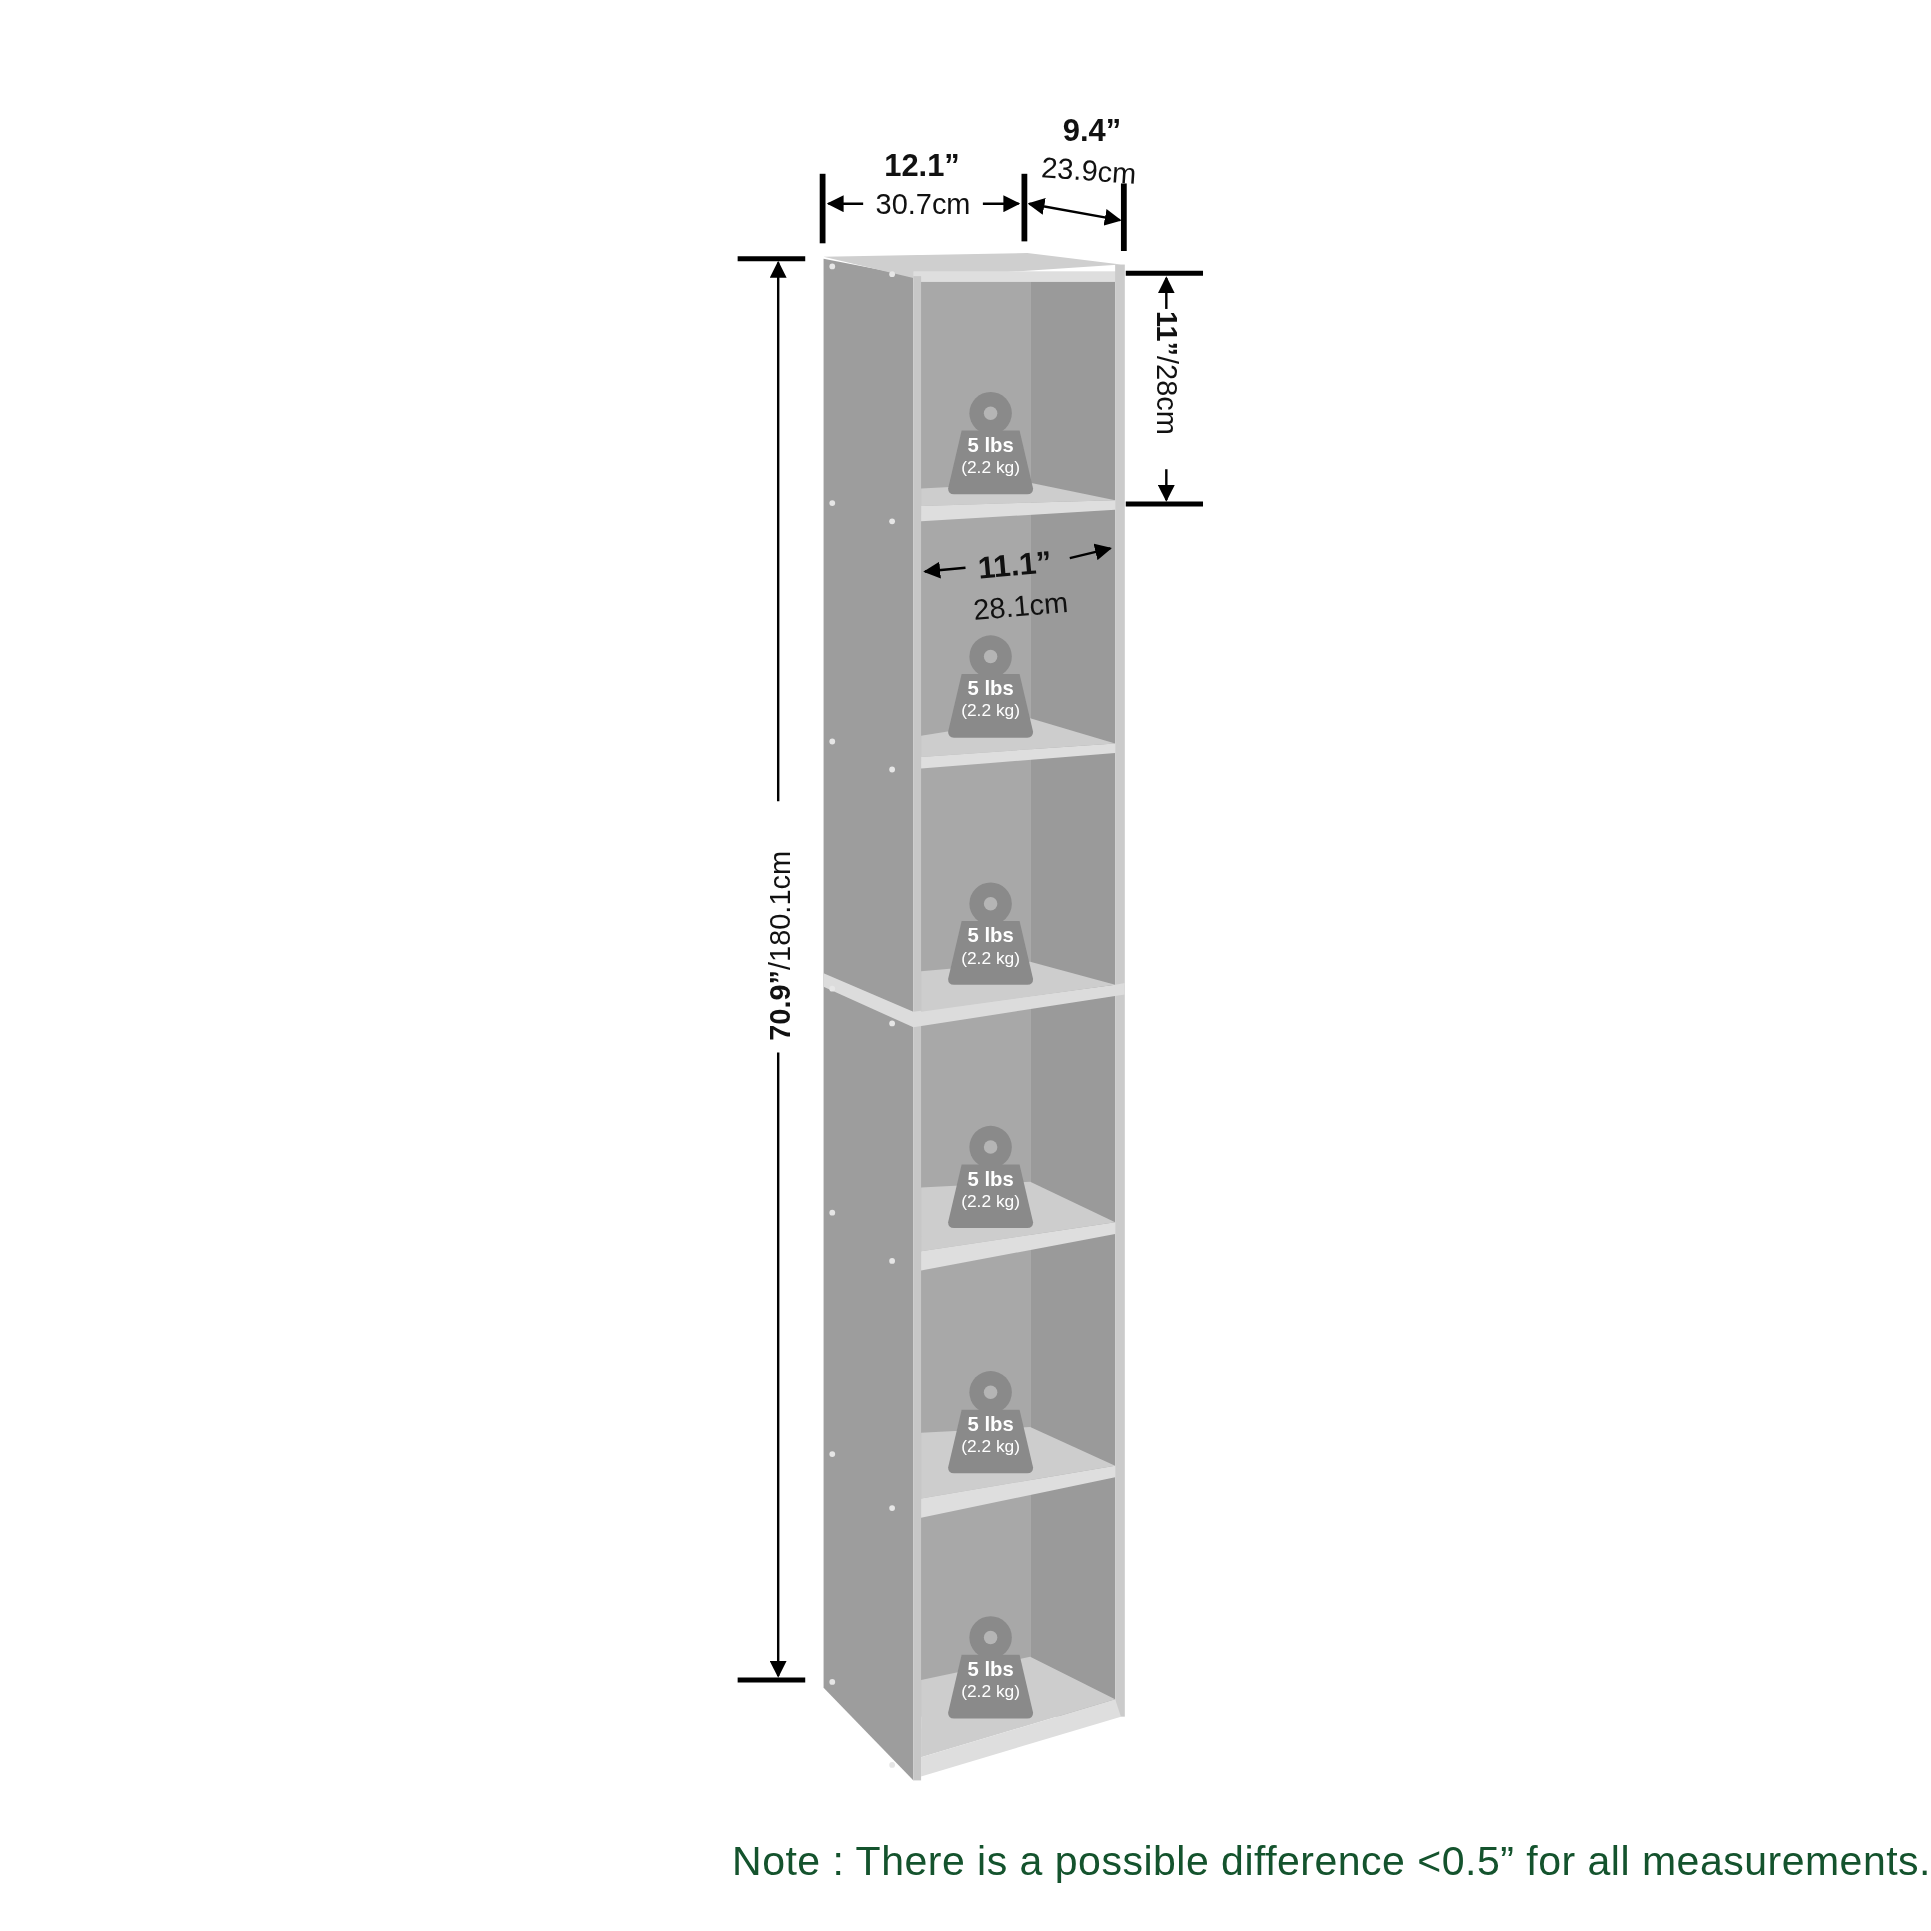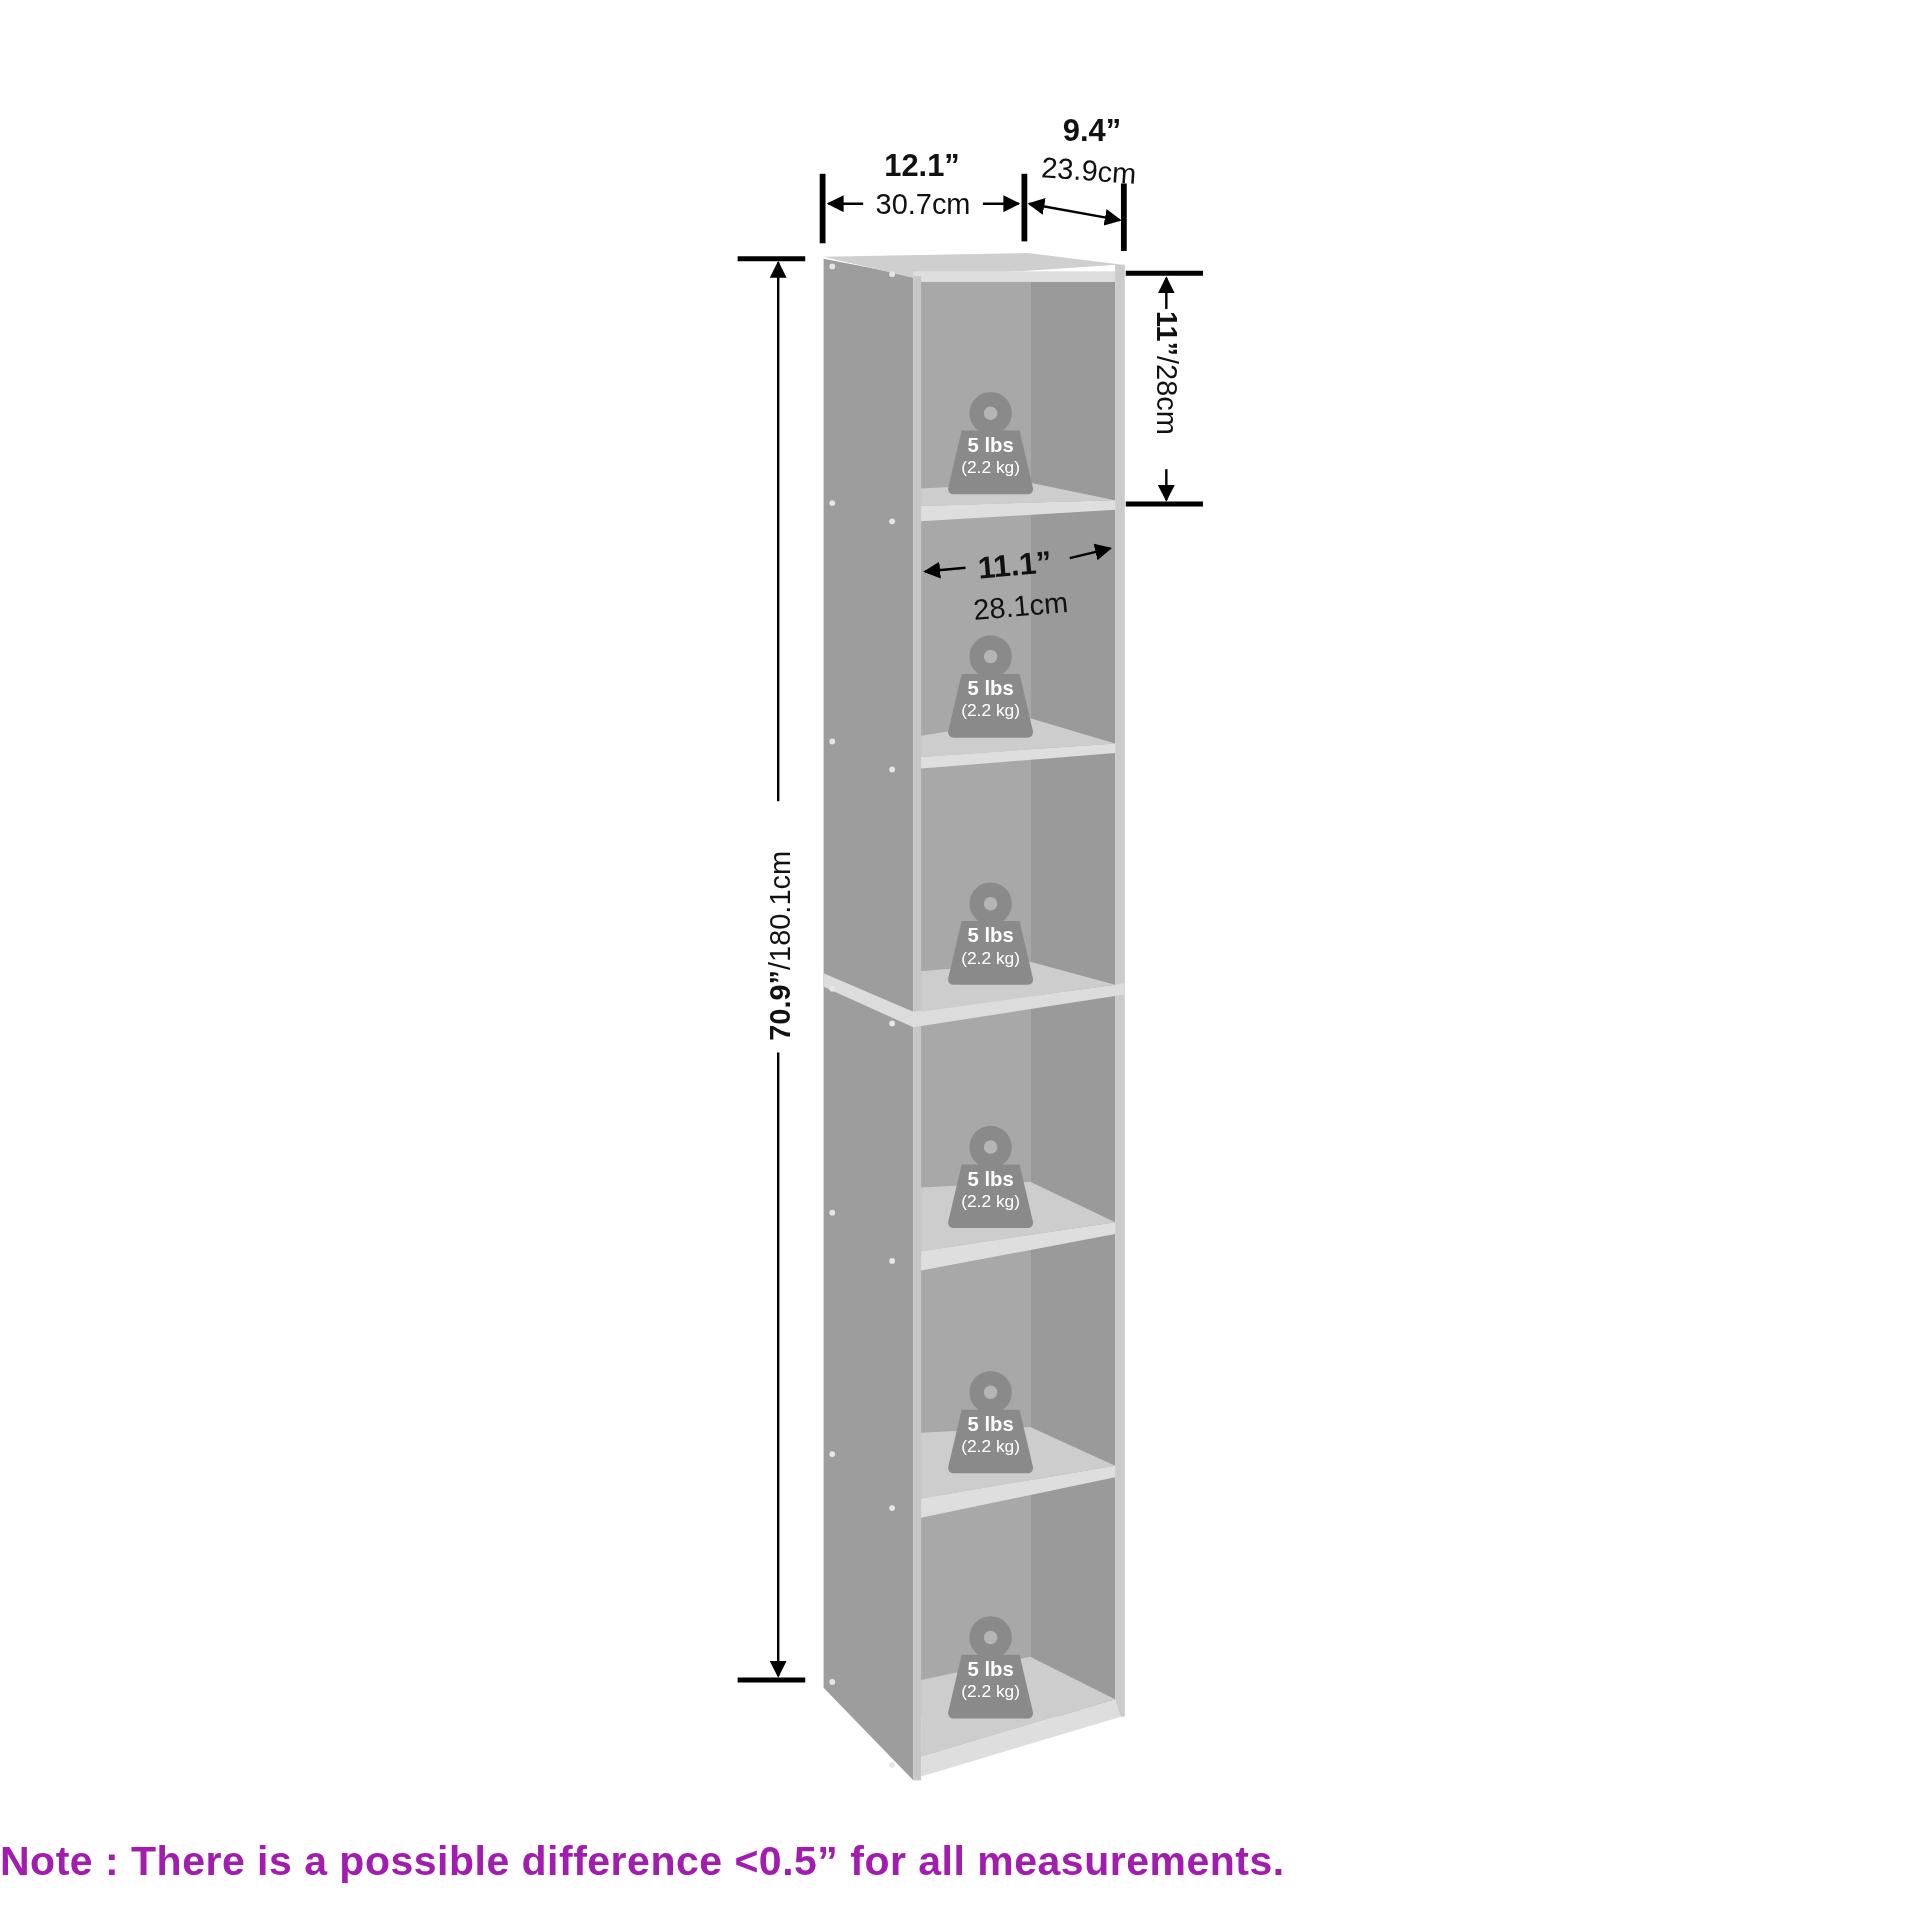--- a/index.html
+++ b/index.html
@@ -1,18 +1,18 @@
 <!DOCTYPE html>
 <html><head>
 <meta charset="utf-8">
 <style>
   html, body { margin:0; padding:0; background:#ffffff; }
   body { width:1931px; height:1931px; position:relative; overflow:hidden; font-family:"DejaVu Sans", sans-serif; }
   #stage { position:absolute; left:0; top:0; width:1931px; height:1931px; }
-  .note { position:absolute; left:0; width:1931px; top:1838px; text-align:left; font-family:"Liberation Sans", sans-serif; font-size:41px; color:#a21caf; letter-spacing:0.5px;font-weight:bold; }
+  .note { position:absolute; left:0; width:1931px; top:1838px; text-align:right; font-family:"Liberation Sans", sans-serif; font-size:41px; color:#14532d; letter-spacing:0.5px; }
   .dimtxt { font-family:"Liberation Sans", sans-serif; fill:#111; }
   .wtxt { font-family:"Liberation Sans", sans-serif; fill:#ffffff; }
 </style>
 </head>
 <body>
 
 <div id="stage">
 <svg width="1931" height="1931" viewBox="0 0 2000 2000" xmlns="http://www.w3.org/2000/svg">
   <defs>
     <marker id="ah" viewBox="0 0 10 10" refX="9" refY="5" markerWidth="7" markerHeight="7" orient="auto-start-reverse">

